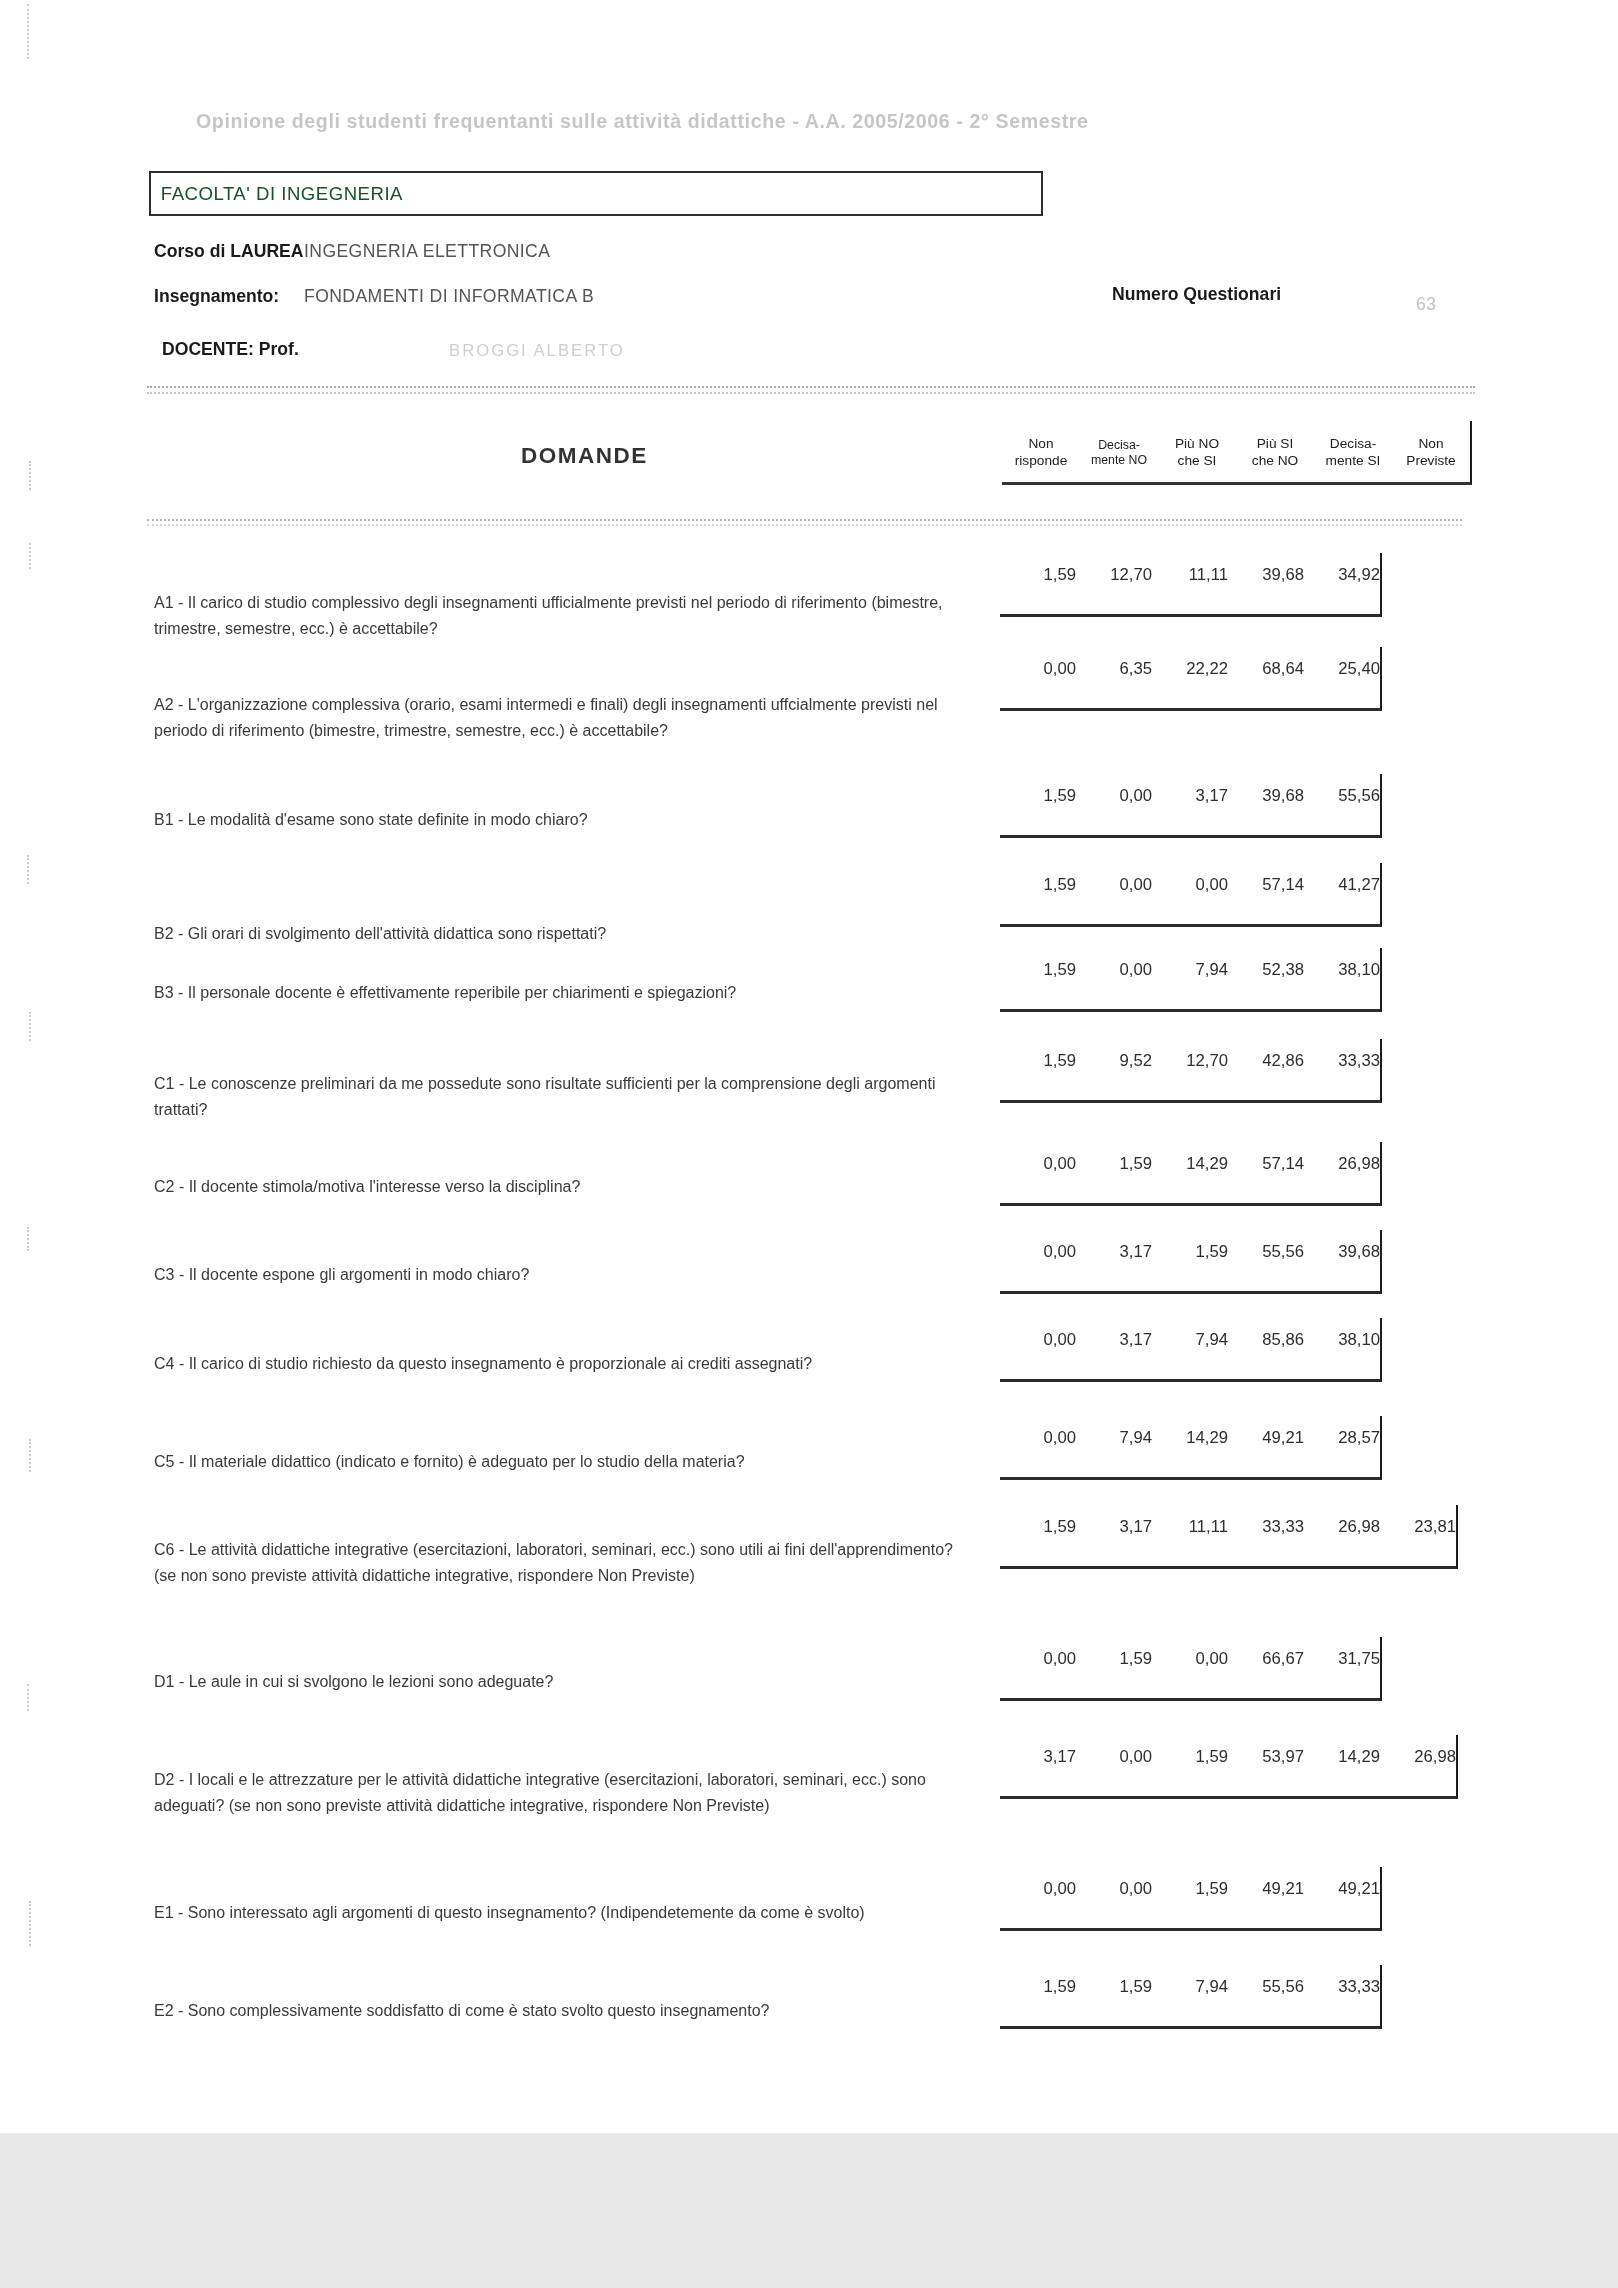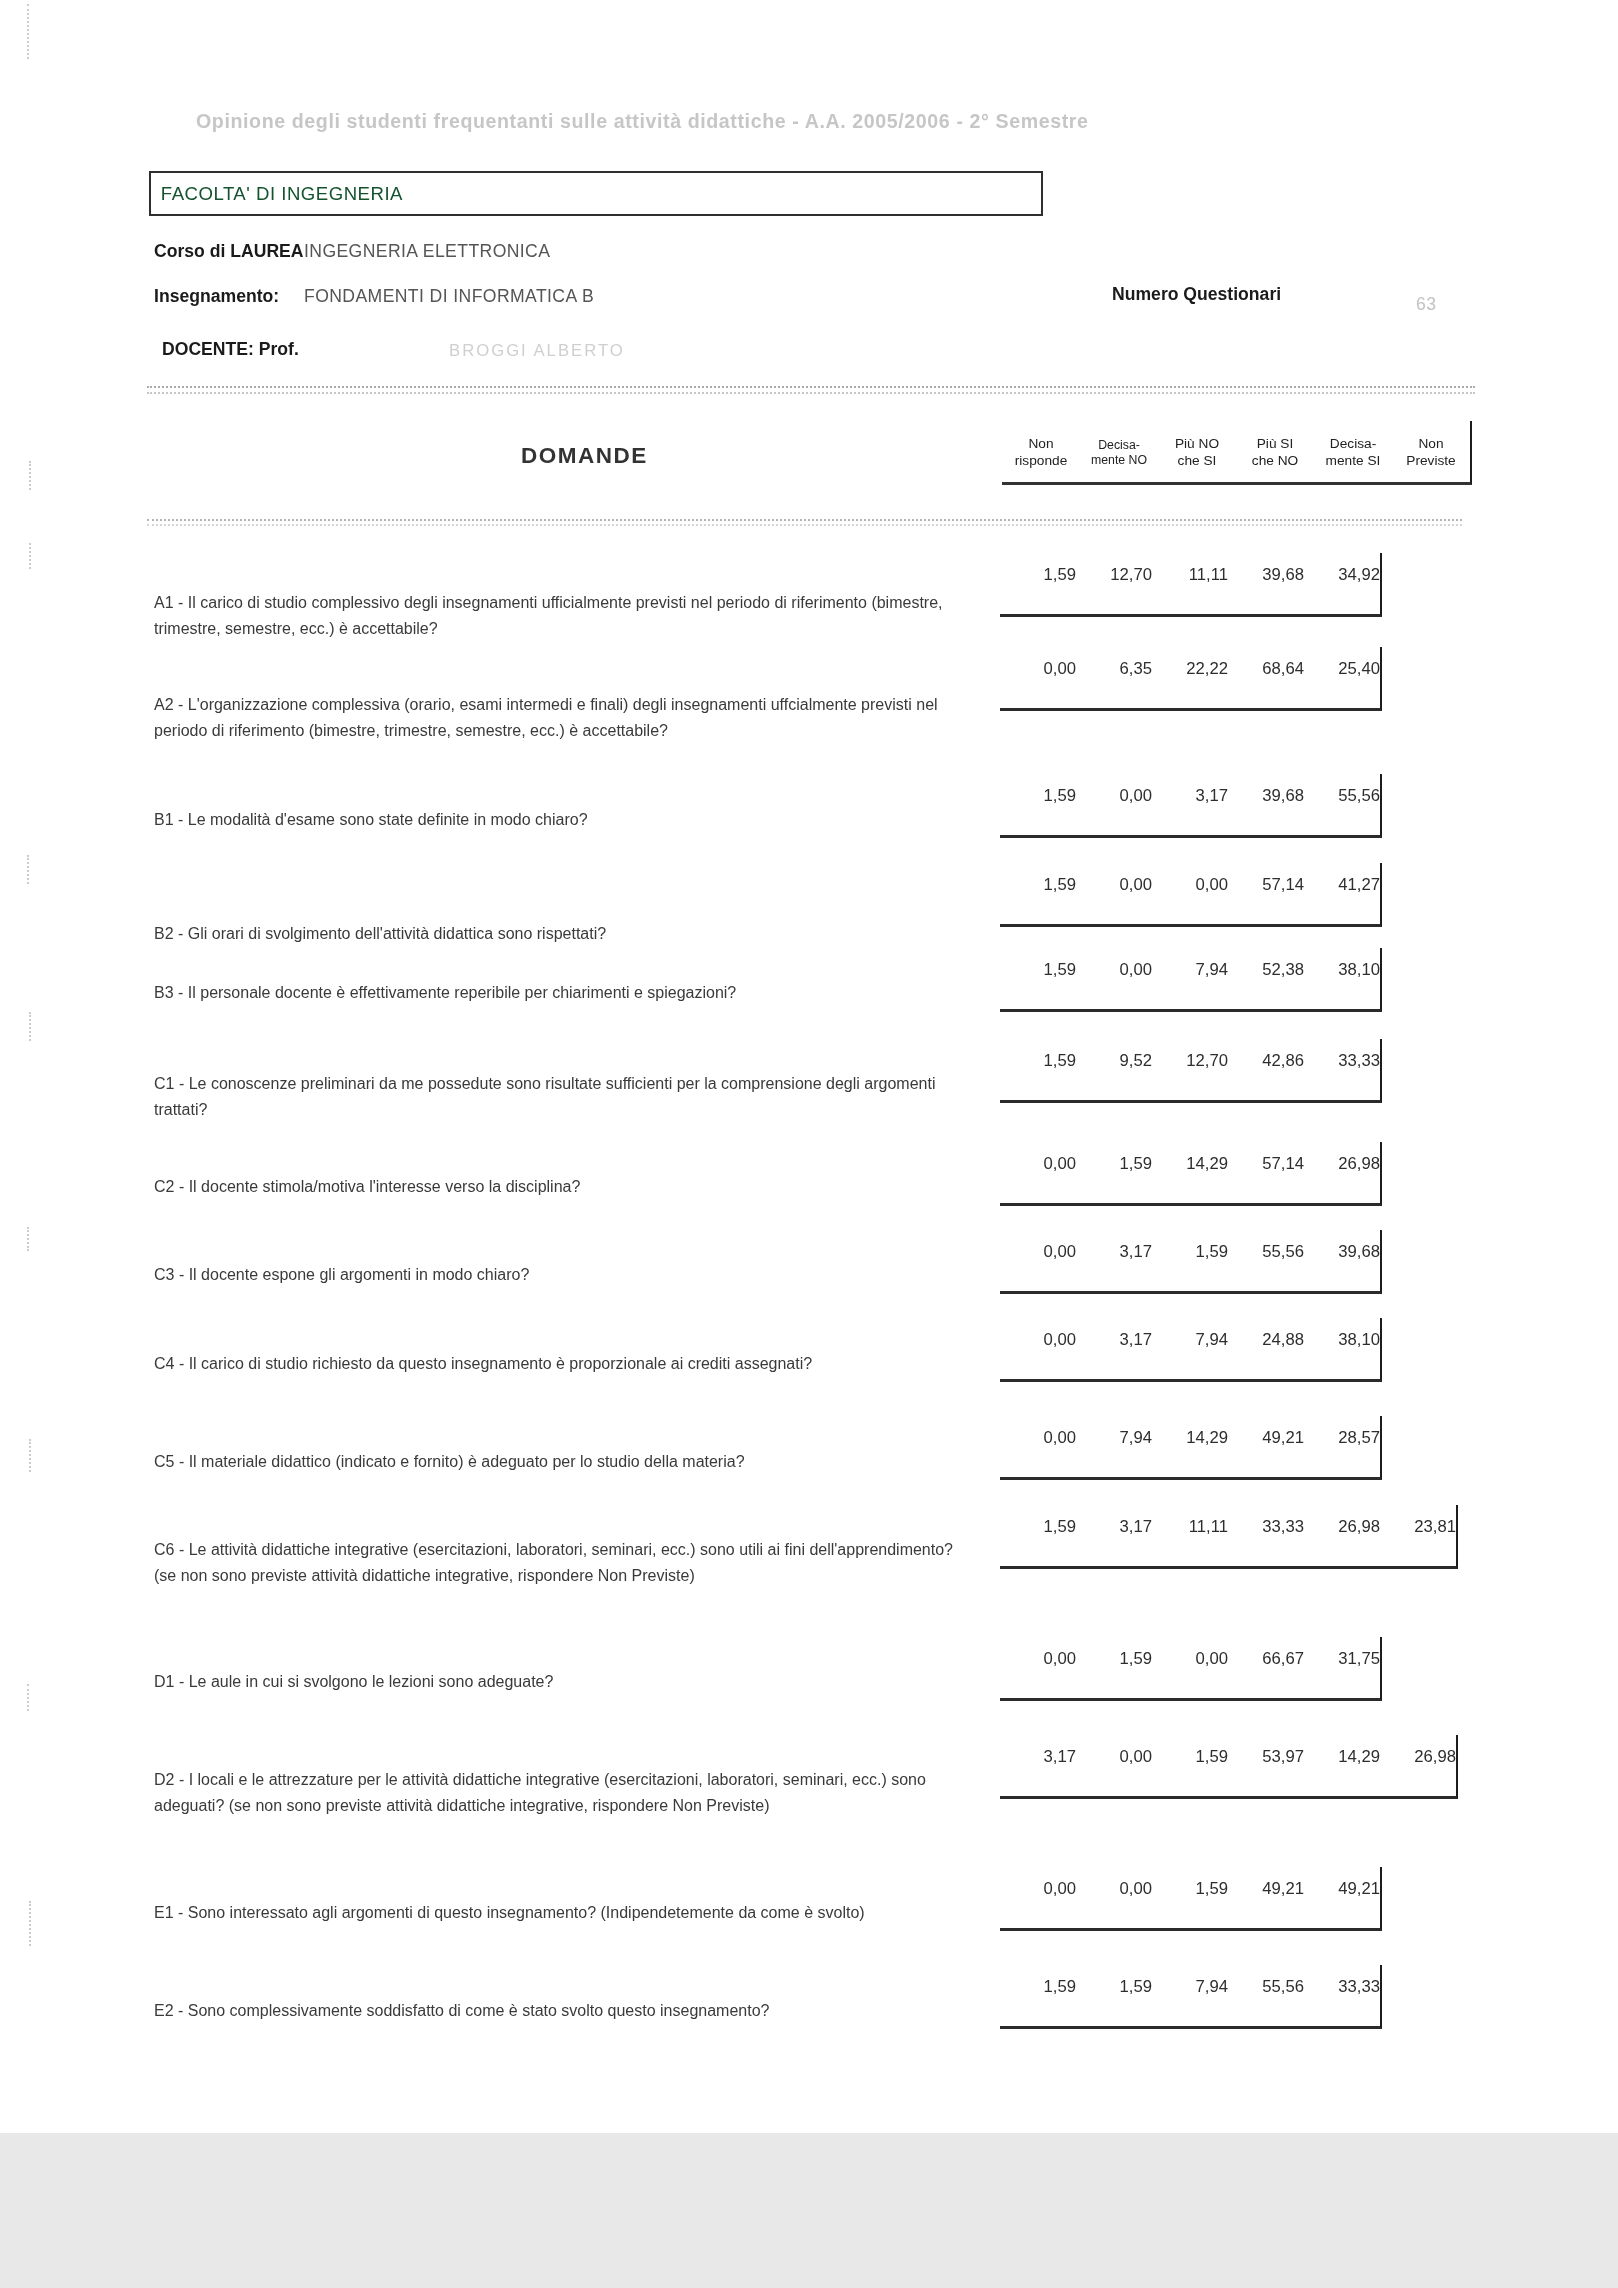--- a/index.html
+++ b/index.html
@@ -162,21 +162,21 @@
       <span class="val">3,17</span>
       <span class="val">1,59</span>
       <span class="val">55,56</span>
       <span class="val">39,68</span>
     </div>
     <div class="qtext" style="top: 1351px;">C4 - Il carico di studio richiesto da questo insegnamento è proporzionale ai crediti assegnati?</div>
     <div class="vals" style="top: 1318px;">
       <span class="val">0,00</span>
       <span class="val">3,17</span>
       <span class="val">7,94</span>
-      <span class="val">24,88</span>
+      <span class="val">85,86</span>
       <span class="val">38,10</span>
     </div>
     <div class="qtext" style="top: 1449px;">C5 - Il materiale didattico (indicato e fornito) è adeguato per lo studio della materia?</div>
     <div class="vals" style="top: 1416px;">
       <span class="val">0,00</span>
       <span class="val">7,94</span>
       <span class="val">14,29</span>
       <span class="val">49,21</span>
       <span class="val">28,57</span>
     </div>

